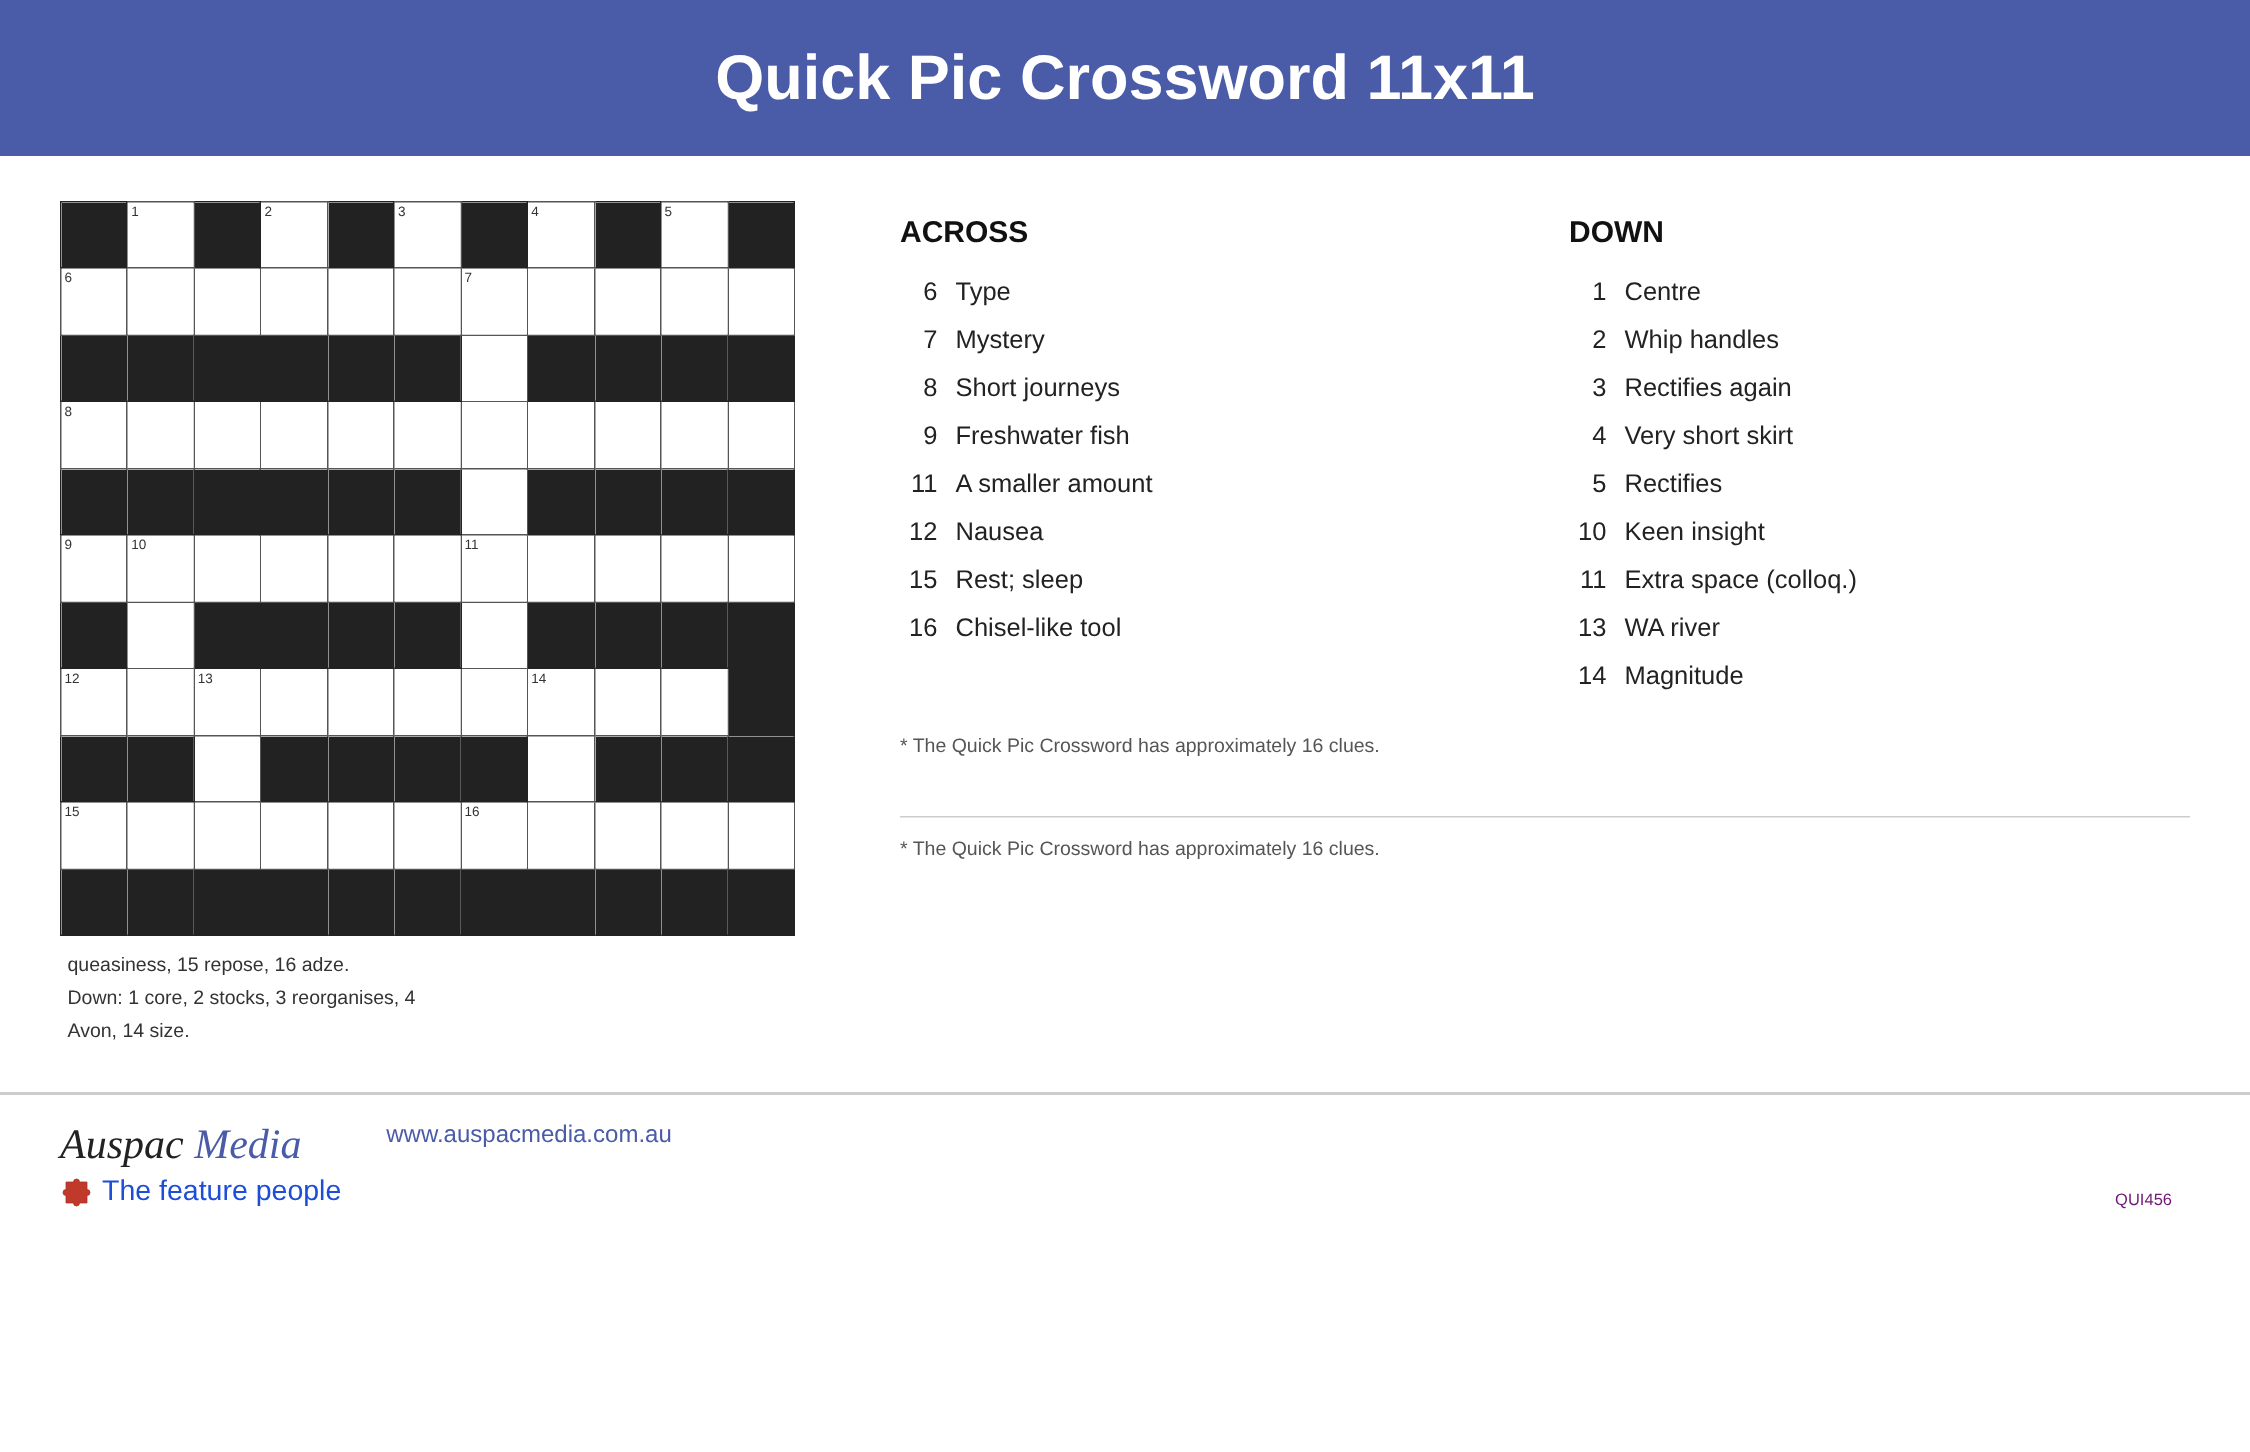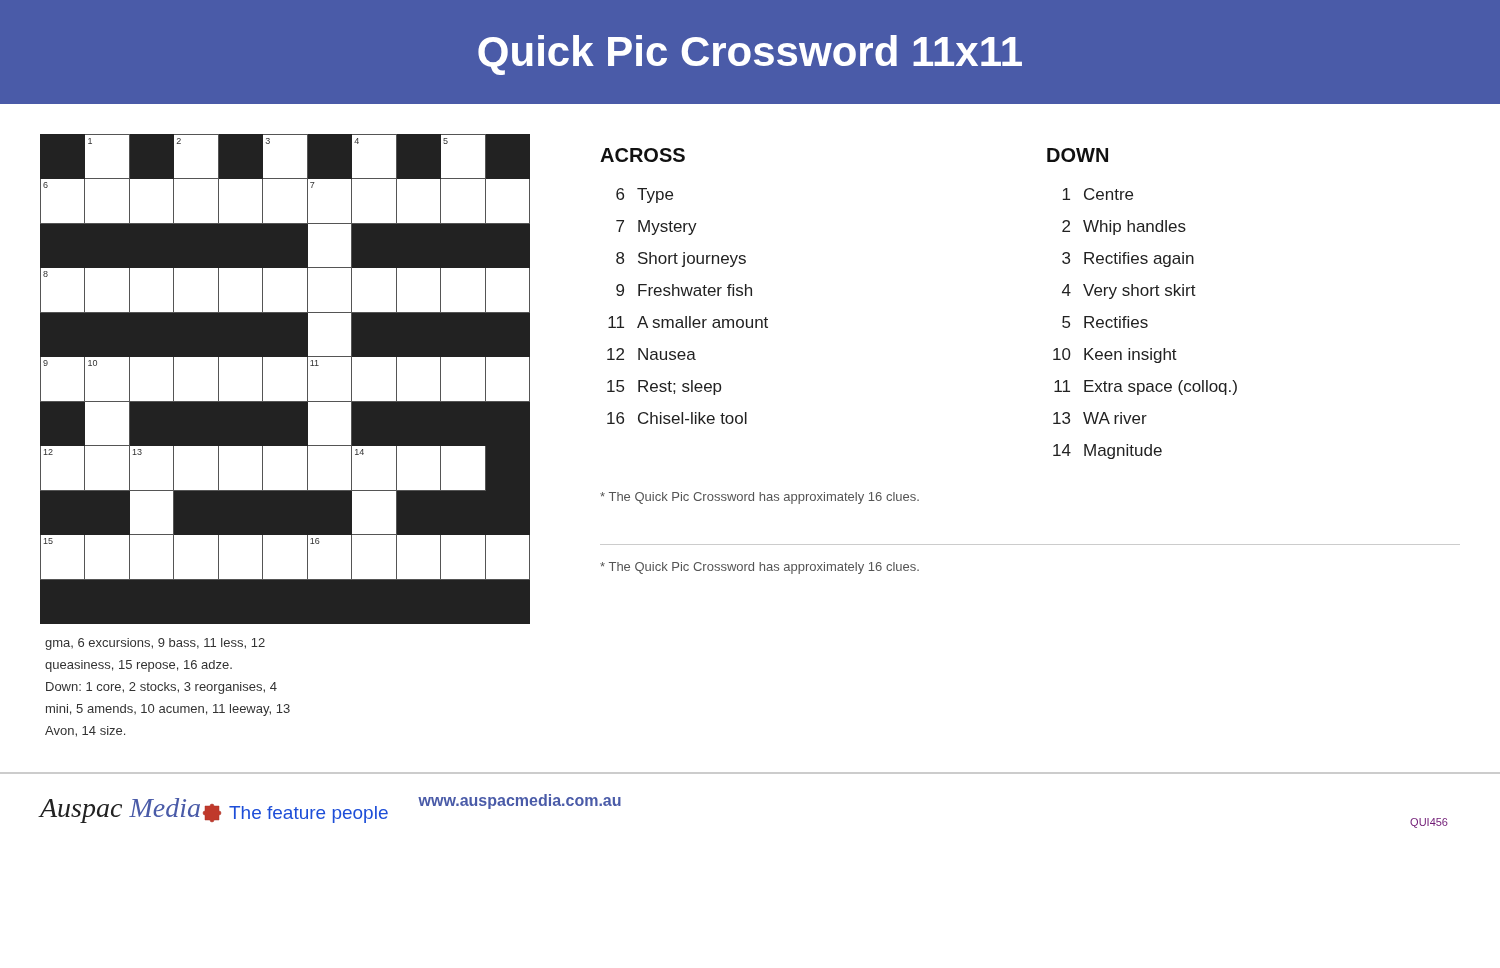--- a/index.html
+++ b/index.html
@@ -136,21 +136,22 @@
       border-top: 2px solid #ccc;
       display: flex;
       align-items: flex-start;
       padding: 18px 40px;
       gap: 30px;
       margin-top: 10px;
     }
 
     .logo-area {
       display: flex;
-      align-items: flex-end;
+      flex-direction: column;
+      align-items: flex-start;
       min-width: 160px;
     }
 
     .logo-text {
       font-size: 28px;
       font-family: 'Georgia', serif;
       font-style: italic;
       color: #222;
     }
 
@@ -167,21 +168,21 @@
       width: 22px;
       height: 22px;
     }
 
     .footer-right {
       flex: 1;
     }
 
     .footer-url {
       color: #4a5ba8;
-      font-weight: bold;
+      font-weight: normal;
       font-size: 16px;
       margin-bottom: 18px;
     }
 
     .footer-copy {
       font-size: 12px;
       color: #444;
       line-height: 1.5;
     }
 
@@ -387,24 +388,22 @@
             <td class="black"></td>
             <td class="black"></td>
             <td class="black"></td>
             <td class="black"></td>
           </tr>
         </tbody>
       </table>
     </div>
 
     <div class="answers-section">
-      <div>gma, 6 excursions, 9 bass, 11 less, 12</div>
       <div>queasiness, 15 repose, 16 adze.</div>
       <div>Down: 1 core, 2 stocks, 3 reorganises, 4</div>
-      <div>mini, 5 amends, 10 acumen, 11 leeway, 13</div>
       <div>Avon, 14 size.</div>
     </div>
   </div>
 
   <div class="right-side">
     <div class="clues-container">
 
       <div class="clue-section">
         <h2>ACROSS</h2>
         <div class="clue-item">

